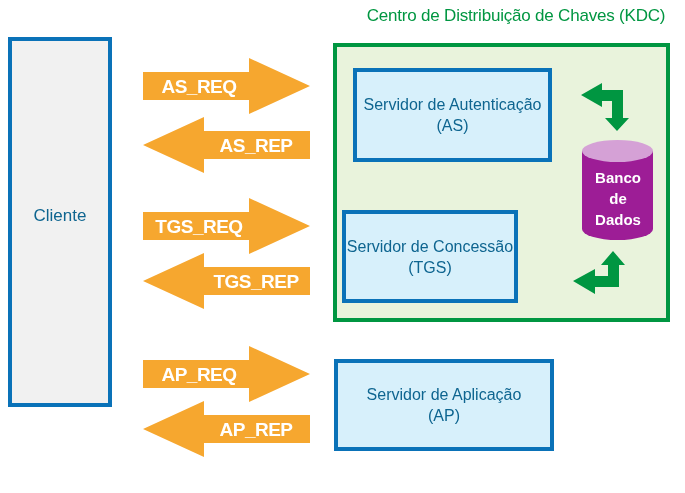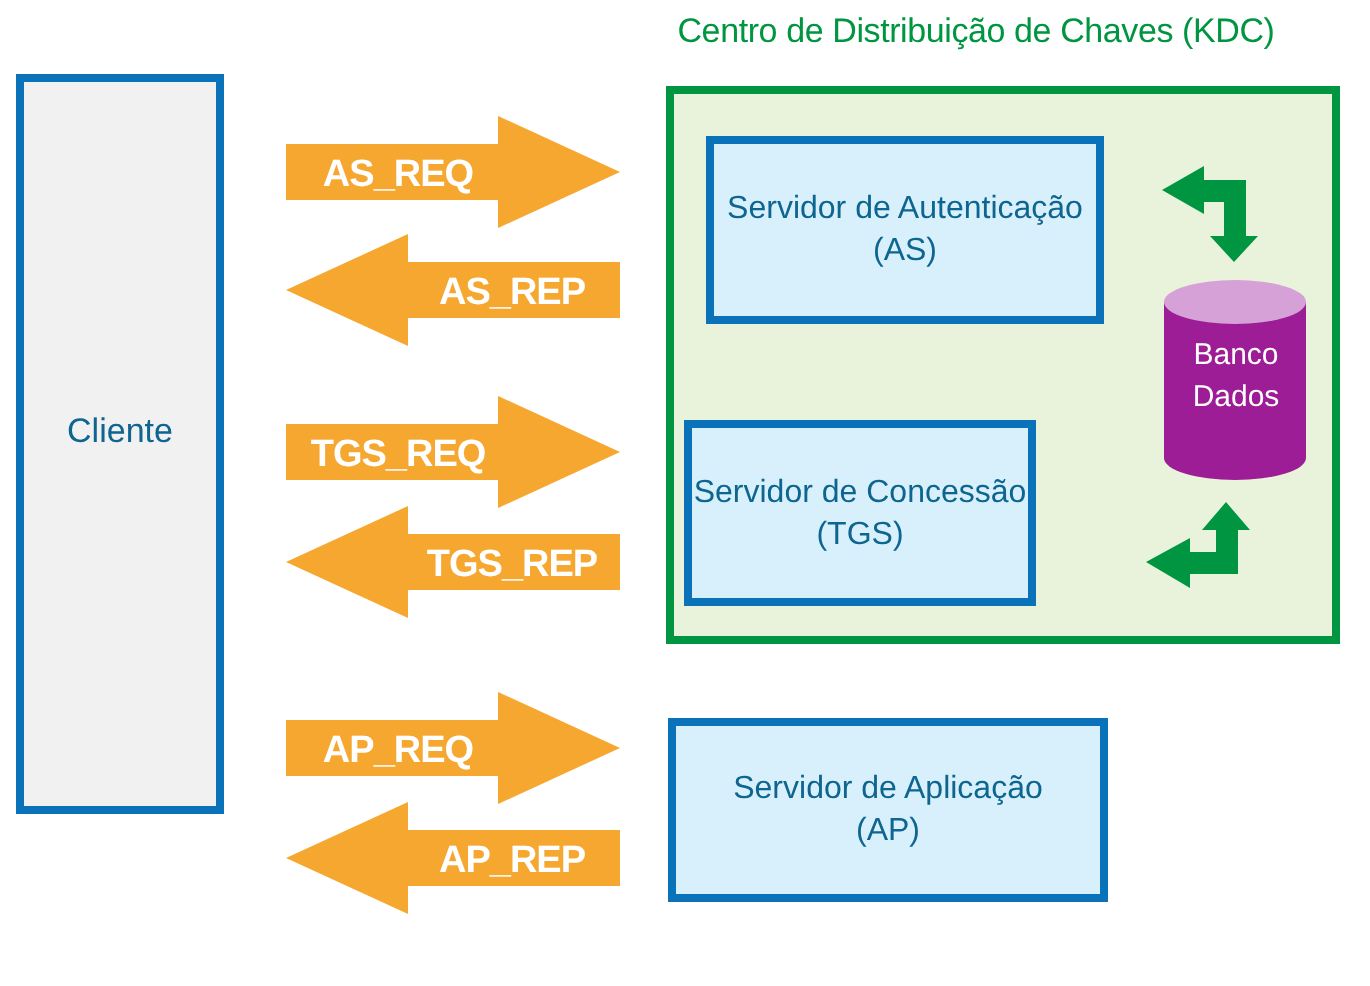--- a/index.html
+++ b/index.html
@@ -10,21 +10,21 @@
   *{box-sizing:border-box;margin:0;padding:0}
   body{font-family:"Liberation Sans",sans-serif;background:#fff}
   .canvas{position:relative;width:685px;height:493px;background:#fff;overflow:hidden}
   .abs{position:absolute}
 
   .client-box{left:8px;top:37px;width:104px;height:370px;background:var(--c-gray-fill);
     border:4px solid var(--c-blue-border);display:flex;align-items:center;justify-content:center;
     padding-bottom:12px}
   .client-box .lbl{font-size:17px;color:var(--c-box-text)}
 
-  .kdc-title{left:318px;top:6px;width:340px;text-align:center;font-size:17px;
+  .kdc-title{left:346px;top:6px;width:340px;text-align:center;font-size:17px;
     color:var(--c-green);letter-spacing:-0.2px}
 
   .kdc-box{left:333px;top:43px;width:337px;height:279px;background:var(--c-green-fill);
     border:4px solid var(--c-green)}
 
   .server-box{background:var(--c-blue-fill);border:4px solid var(--c-blue-border);
     display:flex;flex-direction:column;align-items:center;justify-content:center;
     color:var(--c-box-text);font-size:16px;line-height:21px;text-align:center}
   .as-box{left:353px;top:68px;width:199px;height:94px}
   .tgs-box{left:342px;top:210px;width:176px;height:93px}
@@ -32,21 +32,21 @@
 
   .arrow-svg{position:absolute;overflow:visible}
   .arrow-shape{fill:var(--c-orange)}
   .arrow-text{fill:var(--c-label-text);font-family:"Liberation Sans",sans-serif;
     font-weight:bold;font-size:19px;letter-spacing:-0.5px}
 
   .link-shape{fill:var(--c-green)}
   .db-body{fill:var(--c-db-body)}
   .db-top{fill:var(--c-db-top)}
   .db-label{left:580px;top:167px;width:76px;text-align:center;color:var(--c-label-text);
-    font-weight:normal;font-size:15px;line-height:21px}
+    font-weight:bold;font-size:15px;line-height:21px}
 </style>
 </head>
 <body>
 
 <div class="canvas">
 
   <div class="abs client-box">
     <div class="lbl">Cliente</div>
   </div>
 
@@ -68,20 +68,21 @@
     <div>Servidor de Aplicação</div>
     <div>(AP)</div>
   </div>
 
   <svg class="arrow-svg" style="left:580px;top:138px" width="76" height="104" viewBox="0 0 76 104">
     <path class="db-body" d="M2 13 L2 91 A35.5 11 0 0 0 73 91 L73 13 Z"></path>
     <ellipse class="db-top" cx="37.5" cy="13" rx="35.5" ry="11"></ellipse>
   </svg>
   <div class="abs db-label">
     <div>Banco</div>
+    <div>de</div>
     <div>Dados</div>
   </div>
 
   <svg class="arrow-svg" style="left:578px;top:81px" width="54" height="52" viewBox="0 0 54 52">
     <polygon class="link-shape" points="3,14 24,2 24,9 45,9 45,37 51,37 39,50 27,37 34,37 34,20 24,20 24,26"></polygon>
   </svg>
   <svg class="arrow-svg" style="left:571px;top:249px" width="58" height="48" viewBox="0 0 58 48">
     <polygon class="link-shape" points="42,2 54,16 48,16 48,38 24,38 24,45 2,32 24,20 24,27 37,27 37,16 30,16"></polygon>
   </svg>
 

